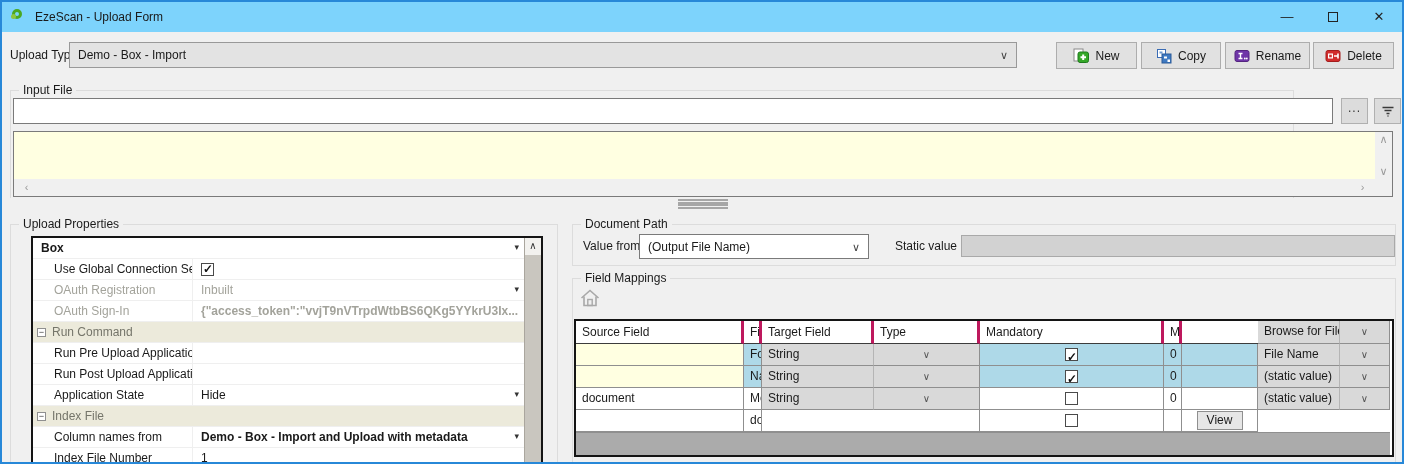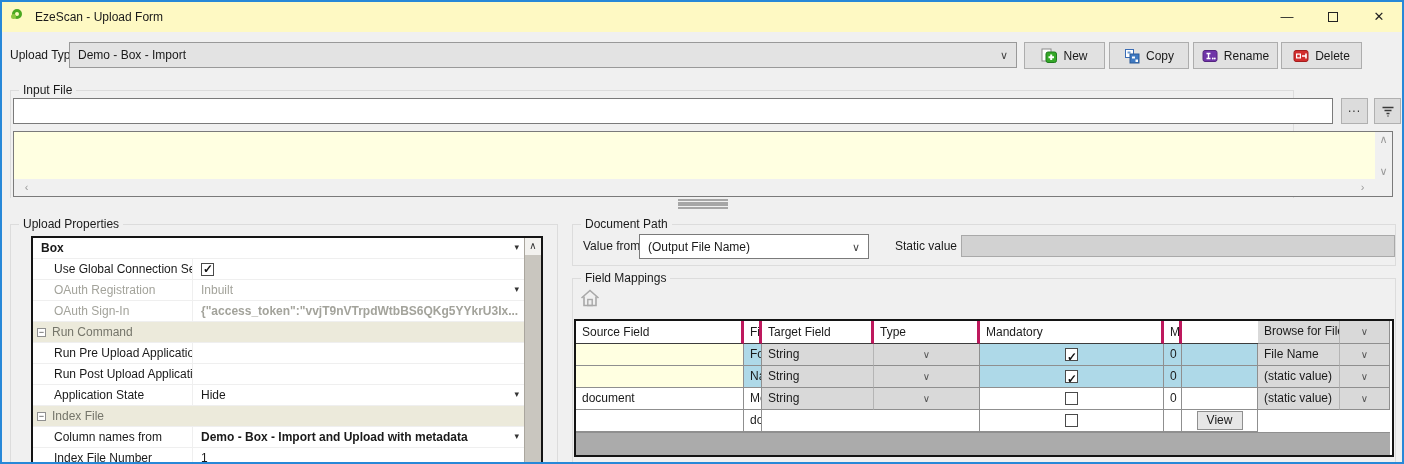--- a/index.html
+++ b/index.html
@@ -3,35 +3,35 @@
 <meta charset="utf-8">
 <style>
   html,body{margin:0;padding:0;background:#cfcfcf;}
   *{box-sizing:border-box;}
   #window{
     position:relative;width:1404px;height:464px;margin:0 auto;
     border:2px solid #2788d8;background:#f0f0f0;overflow:hidden;
     font-family:"Liberation Sans",sans-serif;font-size:12px;color:#1a1a1a;
   }
   
-  .titlebar{position:absolute;left:0;top:0;right:0;height:30px;background:#fef9c3;}
+  .titlebar{position:absolute;left:0;top:0;right:0;height:30px;background:#7dd3fc;}
   .logo{position:absolute;left:10px;top:7px;width:10px;height:10px;border:3px solid #4ba821;border-radius:50%;}
   .logo::after{content:"";position:absolute;left:-4px;bottom:-3px;width:5px;height:5px;background:#8dc63f;border-radius:50%;}
   .title-text{position:absolute;left:33px;top:0;line-height:30px;}
   .wc{position:absolute;top:0;width:46px;height:30px;text-align:center;line-height:30px;color:#222;cursor:default;}
   .wc-min{right:92px;font-size:13px;}
   .wc-max{right:46px;}
   .wc-close{right:0;font-size:13px;}
   .maxbox{display:inline-block;width:10px;height:10px;border:1px solid #222;vertical-align:middle;margin-top:-2px;}
   
   .lbl{position:absolute;white-space:nowrap;}
   .combo{position:absolute;border:1px solid #999;background:#e3e3e3;line-height:24px;padding:0 22px 0 8px;white-space:nowrap;overflow:hidden;}
   .combo .chev{position:absolute;right:8px;top:0;color:#444;font-size:11px;}
   #uploadTypeCombo{left:67px;top:40px;width:948px;height:26px;}
-  .tbtn{position:absolute;top:40px;height:27px;background:#e1e1e1;border:1px solid #adadad;display:flex;align-items:center;justify-content:center;gap:6px;cursor:default;}
+  .tbtn{position:absolute;top:40px;height:27px;background:#e1e1e1;border:1px solid #adadad;display:flex;align-items:center;justify-content:center;gap:6px;cursor:default;margin-left:32px;}
   .tbtn svg{flex:0 0 auto;}
   #btnNew{left:1022px;width:81px;}
   #btnCopy{left:1107px;width:80px;}
   #btnRename{left:1191px;width:85px;}
   #btnDelete{left:1279px;width:81px;}
   #btnNotes{left:1367px;top:40px;width:30px;height:27px;background:#eaf3fb;border:1px solid #7eb4e2;display:flex;align-items:center;justify-content:center;}
   
   .groupbox{position:absolute;border:1px solid #dcdcdc;}
   .glabel{position:absolute;top:-8px;left:8px;background:#f0f0f0;padding:0 4px;white-space:nowrap;}
   #grpInput{left:8px;top:88px;width:1284px;height:108px;border-bottom:none;}

